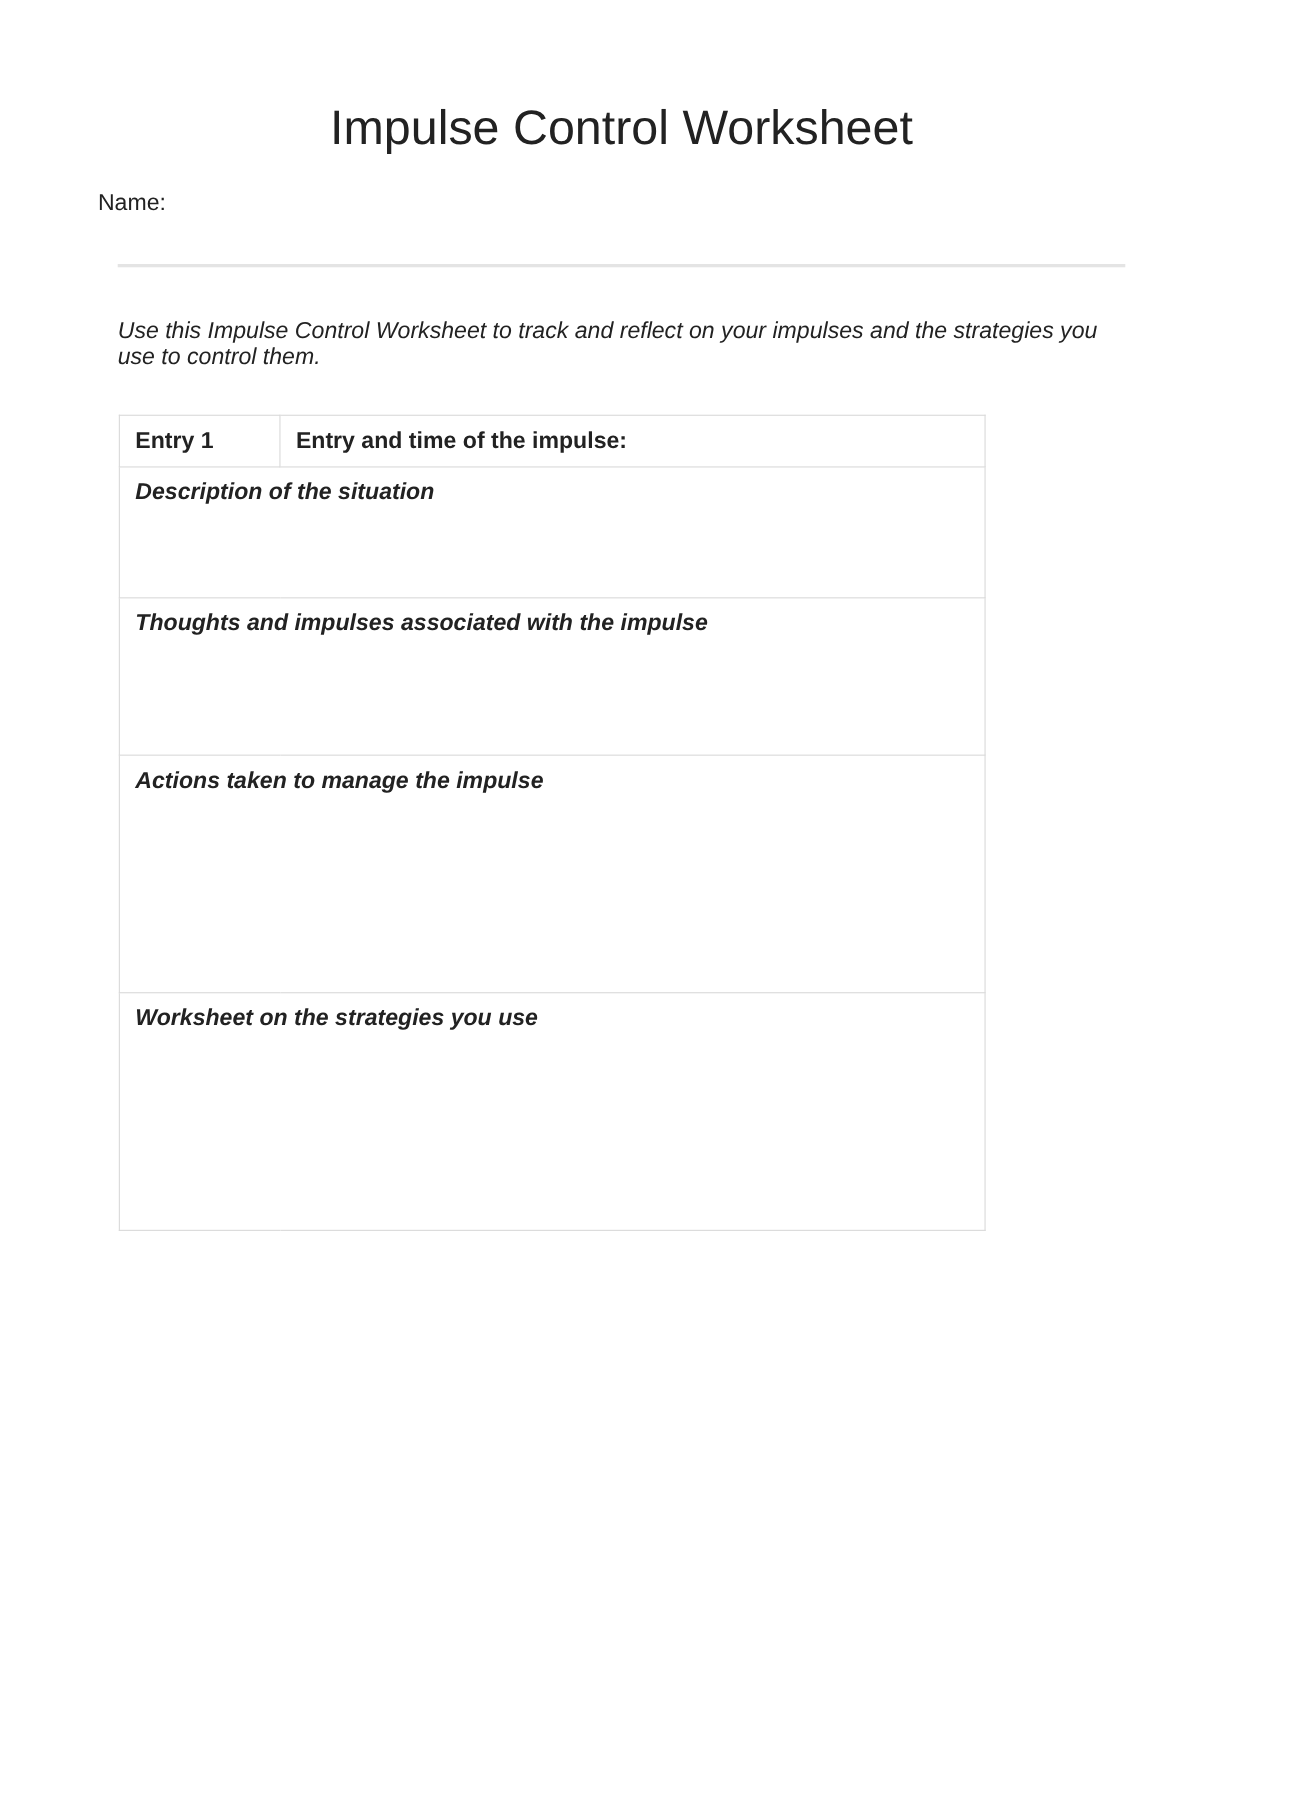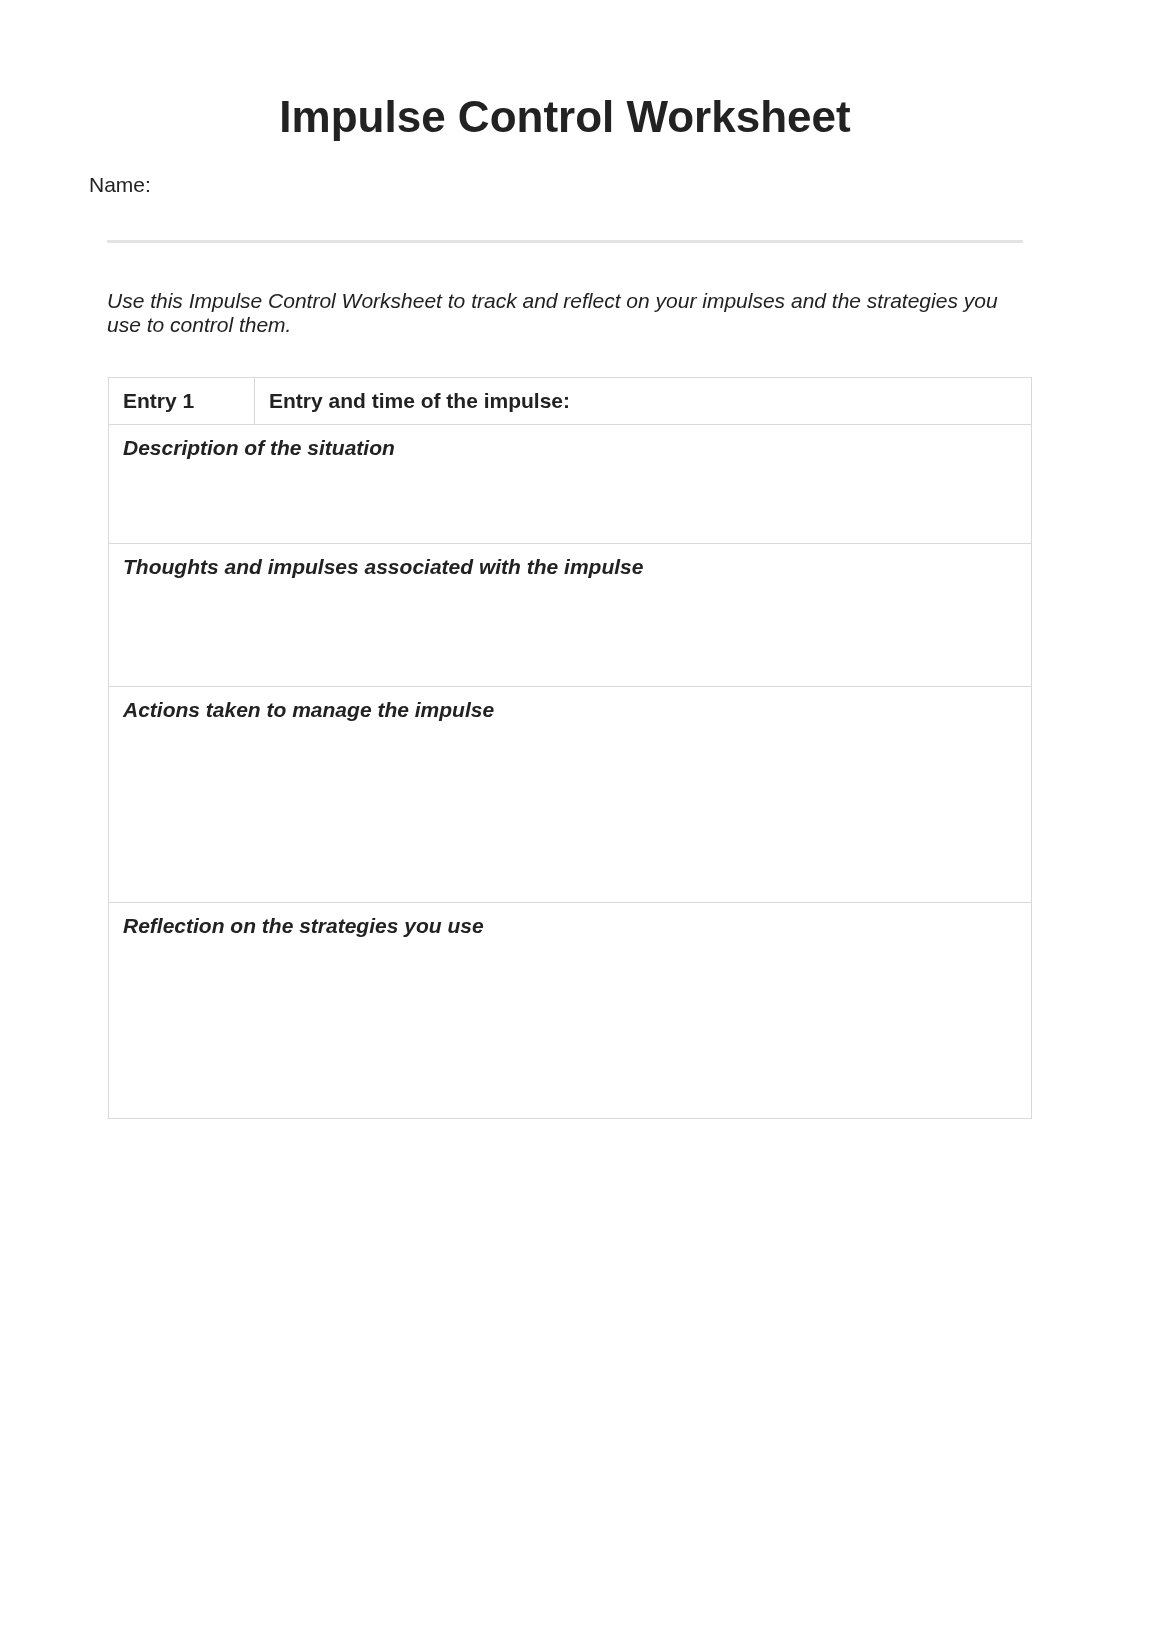--- a/index.html
+++ b/index.html
@@ -1,21 +1,21 @@
 <!DOCTYPE html>
 <html><head>
 <meta charset="utf-8">
 <style>
   html, body { margin:0; padding:0; background:#ffffff; }
   body { width:1176px; height:1630px; position:relative; font-family:"Liberation Sans", sans-serif; color:#222222; overflow:hidden; }
-  .title { position:absolute; left:0; width:1130px; top:92px; text-align:center; font-size:44px; font-weight:bold; color:#222; }
+  .title { position:absolute; left:0; width:1130px; top:92px; text-align:center; font-size:44px; font-weight:normal; color:#222; }
   .name-label { position:absolute; left:89px; top:173px; font-size:21px; color:#222; }
   .name-line { position:absolute; left:107px; top:240px; width:916px; height:3px; background:#e4e4e4; }
   .intro { position:absolute; left:107px; top:289px; width:900px; font-size:21px; font-style:italic; font-weight:normal; line-height:24px; color:#222; }
-  table.entry { position:absolute; left:108px; top:377px; width:924px; border-collapse:collapse; table-layout:fixed; }
+  table.entry { position:absolute; left:108px; top:377px; width:788px; border-collapse:collapse; table-layout:fixed; }
   table.entry td { border:1.5px solid #d9d9d9; padding:0 14px; vertical-align:top; font-size:21px; font-weight:bold; color:#222; }
   table.entry tr.hdr td { vertical-align:middle; height:46px; }
   table.entry td .lbl { display:block; padding-top:11px;font-style:italic; }
 </style>
 </head>
 <body>
 
 <div class="title">Impulse Control Worksheet</div>
 <div class="name-label">Name:</div>
 <div class="name-line"></div>
@@ -41,17 +41,17 @@
           <span class="lbl">Thoughts and impulses associated with the impulse</span>
         </td>
   </tr>
   <tr>
     <td colspan="2" style="height:215px">
           <span class="lbl">Actions taken to manage the impulse</span>
         </td>
   </tr>
   <tr>
     <td colspan="2" style="height:215px">
-          <span class="lbl">Reflection on the strategies you use</span>
+          <span class="lbl">Worksheet on the strategies you use</span>
         </td>
   </tr>
 </tbody>
   </table>
 
 </body></html>

